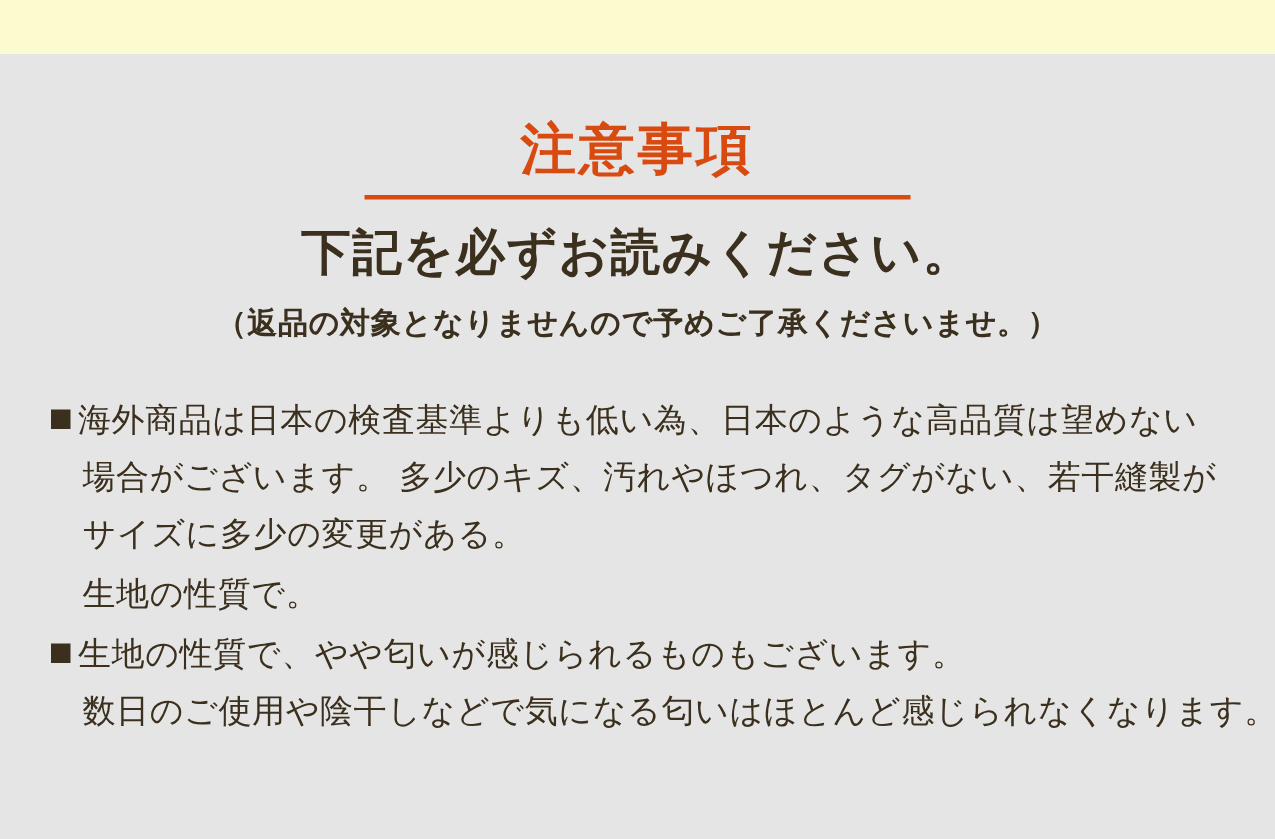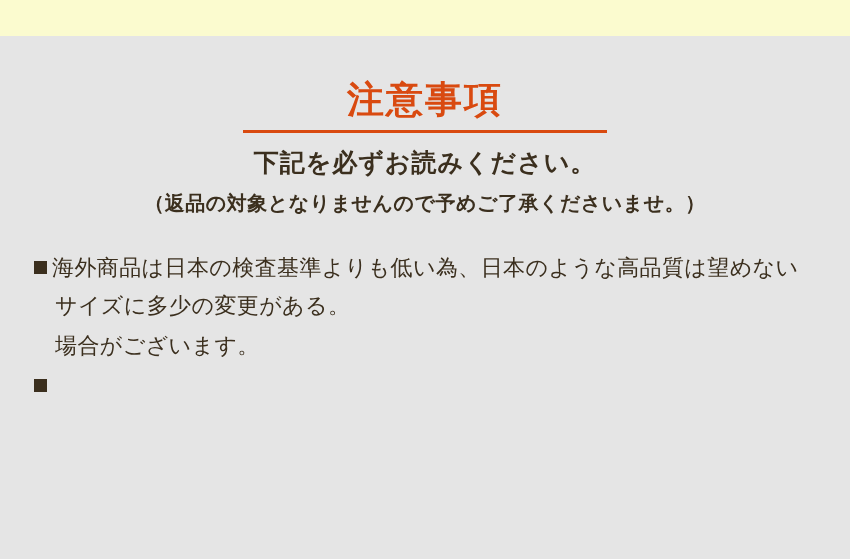--- a/index.html
+++ b/index.html
@@ -36,21 +36,21 @@
     line-height: 1.2;
   }
   .title-rule {
     width: 364px;
     height: 3px;
     background: #d94a10;
     margin: 0 auto;
   }
   .subtitle {
     margin-top: 13px;
-    font-size: 25px;
+    font-size: 33px;
     font-weight: bold;
     color: #3b2f1e;
     letter-spacing: 1px;
   }
   .note {
     margin-top: 11px;
     font-size: 20px;
     font-weight: bold;
     color: #3b2f1e;
     letter-spacing: 0.5px;
@@ -92,25 +92,27 @@
     <div class="title">注意事項</div>
     <div class="title-rule"></div>
     <div class="subtitle">下記を必ずお読みください。</div>
     <div class="note">（返品の対象となりませんので予めご了承くださいませ。）</div>
   </div>
 
   <div class="body">
 
     <div class="bullet-block">
       <div class="line first"><span class="sq"></span><span>海外商品は日本の検査基準よりも低い為、日本のような高品質は望めない</span></div>
+      <div class="line cont">場合がございます。 多少のキズ、汚れやほつれ、タグがない、若干縫製が</div>
       <div class="line cont">サイズに多少の変更がある。</div>
     </div>
 
     <div class="bullet-block">
-      <div class="line cont">場合がございます。</div>
+      <div class="line cont">生地の性質で。</div>
     </div>
 
     <div class="bullet-block">
-      <div class="line first"><span class="sq"></span></div>
+      <div class="line first"><span class="sq"></span><span>生地の性質で、やや匂いが感じられるものもございます。</span></div>
+      <div class="line cont">数日のご使用や陰干しなどで気になる匂いはほとんど感じられなくなります。</div>
     </div>
 
   </div>
 </div>
 
 </body></html>

